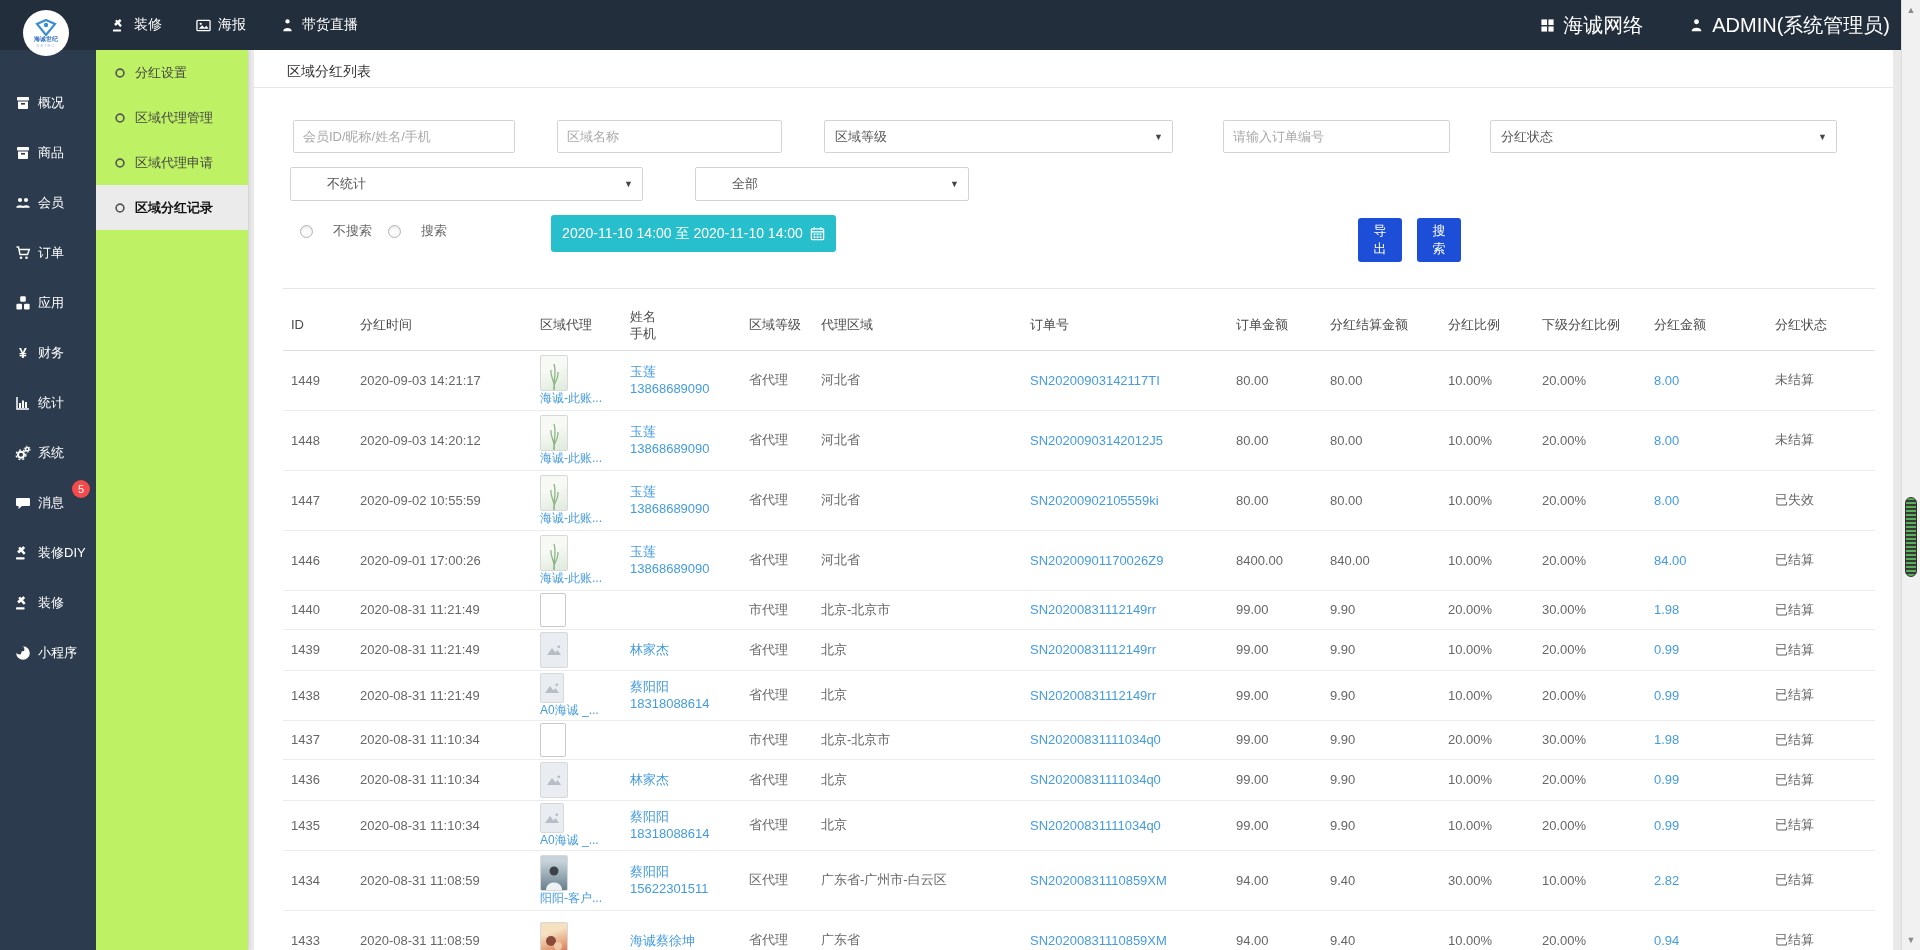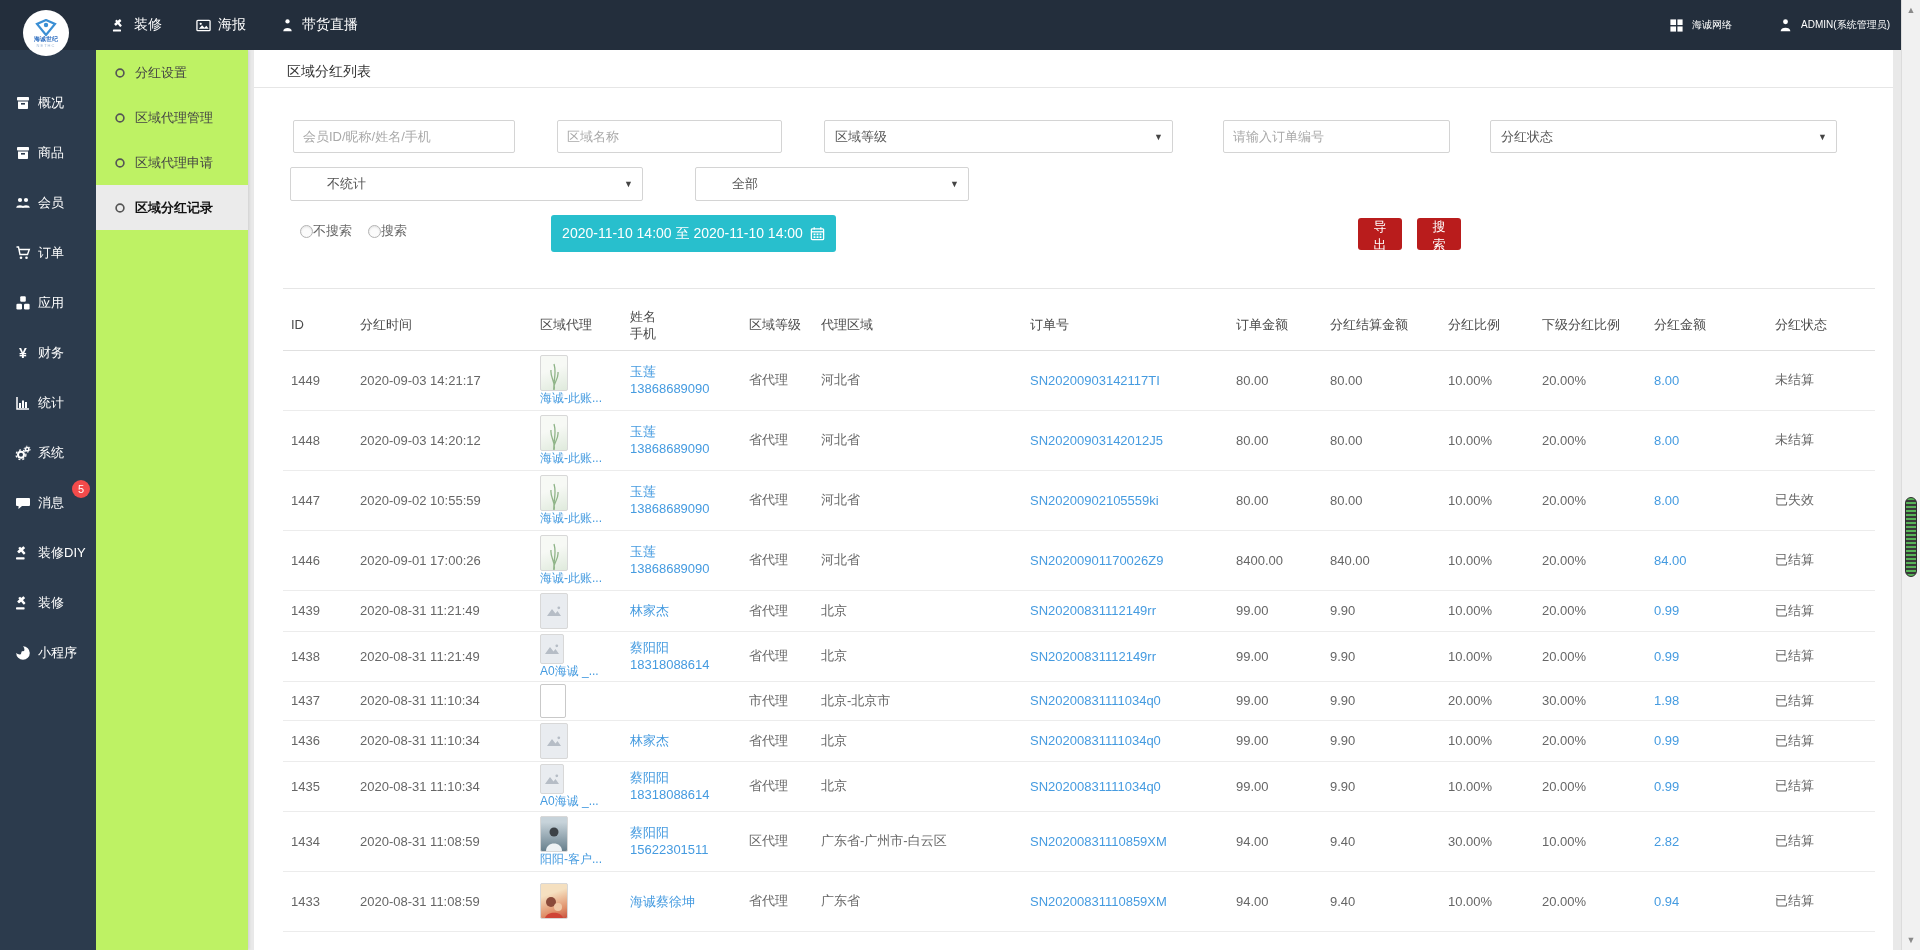--- a/index.html
+++ b/index.html
@@ -6,21 +6,21 @@
   html,body { width:1920px; height:950px; overflow:hidden; }
   body { font-family:"Liberation Sans","DejaVu Sans",sans-serif; background:#e9e9e9; }
   .app { position:relative; width:1920px; height:950px; overflow:hidden; background:#e9e9e9; }
 
   
   .topbar { position:absolute; left:0; top:0; width:1920px; height:50px; background:#232e3c; display:flex; align-items:center; z-index:5; }
   .topbar-menu { display:flex; align-items:center; margin-left:112px; gap:34px; }
   .top-menu-item { display:flex; align-items:center; gap:7px; color:#fff; font-size:14px; cursor:pointer; }
   .top-menu-item svg { width:15px; height:15px; fill:#fff; }
   .topbar-right { position:absolute; right:30px; top:0; height:50px; display:flex; align-items:center; gap:46px; }
-  .top-right-item { display:flex; align-items:center; gap:8px; color:#fff; font-size:10px; cursor:pointer; }
+  .top-right-item { display:flex; align-items:center; gap:8px; color:#fff; font-size:20px; cursor:pointer; }
   .top-right-item svg { width:15px; height:15px; fill:#fff; }
 
   
   .logo { position:absolute; left:23px; top:10px; width:46px; height:46px; background:#fff; border-radius:50%; z-index:9; display:flex; flex-direction:column; align-items:center; justify-content:center; }
   .logo svg { width:22px; height:17px; }
   .logo-t1 { font-size:6px; color:#2f6fc1; line-height:7px; font-weight:bold; }
   .logo-t2 { font-size:4px; color:#9db8d8; line-height:5px; letter-spacing:1px; }
 
   
   .sidebar { position:absolute; left:0; top:50px; width:96px; height:900px; background:#2c3b4d; padding-top:28px; z-index:4; }
@@ -40,28 +40,28 @@
   .hr1 { position:absolute; left:0; top:37px; width:1639px; height:1px; background:#e6e6e6; }
   .hr2 { position:absolute; left:29px; top:238px; width:1592px; height:1px; background:#e6e6e6; }
 
   .f-input { position:absolute; height:33px; border:1px solid #d4d4d4; border-radius:2px; padding:0 9px; font-size:13px; color:#555; font-family:inherit; outline:none; }
   .f-input::placeholder { color:#a9a9a9; }
   .f-select { position:absolute; height:33px; border:1px solid #d4d4d4; border-radius:2px; display:flex; align-items:center; padding:0 10px; font-size:13px; color:#555; cursor:pointer; }
   .f-select .arrow { position:absolute; right:9px; font-size:9px; color:#444; }
   .row2 { top:117px; height:34px;padding-left:36px; }
 
   .radio-group { position:absolute; left:46px; top:172px; display:flex; align-items:center; gap:16px; }
-  .radio-opt { display:flex; align-items:center; gap:0; cursor:pointer; }
+  .radio-opt { display:flex; align-items:center; gap:20px; cursor:pointer; }
   .radio-circle { width:13px; height:13px; border-radius:50%; border:1px solid #b3b3b3; background:#fbfbfb; box-shadow:inset 0 1px 2px rgba(0,0,0,0.1); }
   .radio-label { font-size:13px; color:#666; }
 
   .date-btn { position:absolute; left:297px; top:165px; width:285px; height:37px; background:#28bfcd; border:none; border-radius:3px; color:#fff; font-size:14px; display:flex; align-items:center; justify-content:center; gap:7px; cursor:pointer; font-family:inherit; }
   .date-btn svg { width:15px; height:15px; fill:#fff; stroke:#fff; }
 
-  .btn-green { position:absolute; top:168px; height:32px; background:#b91c1c; border:none; border-radius:3px; color:#fff; font-size:13px; padding:0 12px; cursor:pointer; font-family:inherit; }
+  .btn-green { position:absolute; top:168px; height:44px; background:#1d4ed8; border:none; border-radius:3px; color:#fff; font-size:13px; padding:0 12px; cursor:pointer; font-family:inherit; }
   .btn-export { left:1104px; width:44px; }
   .btn-search { left:1163px; width:44px; }
 
   
   .tbl-wrap { position:absolute; left:29px; top:250px; width:1592px; }
   table { width:1592px; border-collapse:collapse; table-layout:fixed; }
   th { height:50px; font-weight:normal; font-size:13px; color:#4a4a4a; text-align:left; padding:0 8px; border-bottom:1px solid #e0e0e0; white-space:pre-line; line-height:17px; vertical-align:middle; }
   td { font-size:13px; color:#666; padding:2px 8px; border-bottom:1px solid #ececec; vertical-align:middle; overflow:hidden; }
   a.lnk { color:#459be0; text-decoration:none; cursor:pointer; }
   .nm { display:block; line-height:17px; white-space:nowrap; }
@@ -510,20 +510,39 @@
               <td>省代理</td>
               <td>河北省</td>
               <td><a class="lnk">SN20200901170026Z9</a></td>
               <td>8400.00</td>
               <td>840.00</td>
               <td>10.00%</td>
               <td>20.00%</td>
               <td><a class="lnk">84.00</a></td>
               <td>已结算</td>
             </tr>
+            <tr style="height: 39px;">
+              <td>1440</td>
+              <td>2020-08-31 11:21:49</td>
+              <td>
+                <div class="avatar-wrap">
+                  <div class="avatar empty"></div>
+                </div>
+              </td>
+              <td></td>
+              <td>市代理</td>
+              <td>北京-北京市</td>
+              <td><a class="lnk">SN20200831112149rr</a></td>
+              <td>99.00</td>
+              <td>9.90</td>
+              <td>20.00%</td>
+              <td>30.00%</td>
+              <td><a class="lnk">1.98</a></td>
+              <td>已结算</td>
+            </tr>
             <tr style="height: 39px; margin-left: 24px;">
               <td>1439</td>
               <td>2020-08-31 11:21:49</td>
               <td>
                 <div class="avatar-wrap">
                   <div class="avatar placeholder">
                     <svg width="16" height="12" viewBox="0 0 16 12">
                       <path d="M1 11 L6 4 L9.5 8.5 L11.5 6 L15 11 Z" fill="#b6bdc6"></path>
                       <circle cx="12.8" cy="2.8" r="1.4" fill="#b6bdc6"></circle>
                     </svg>

